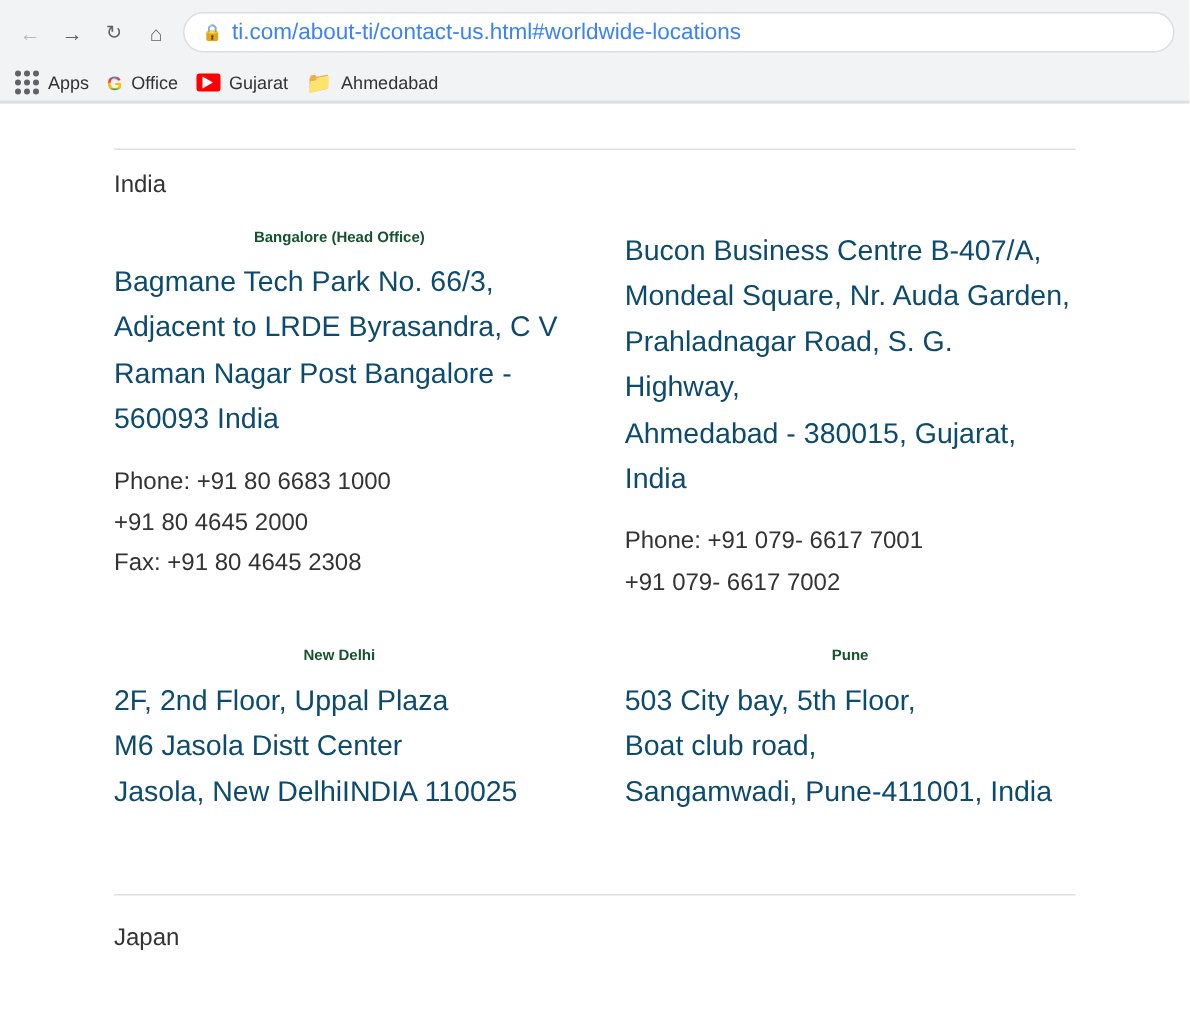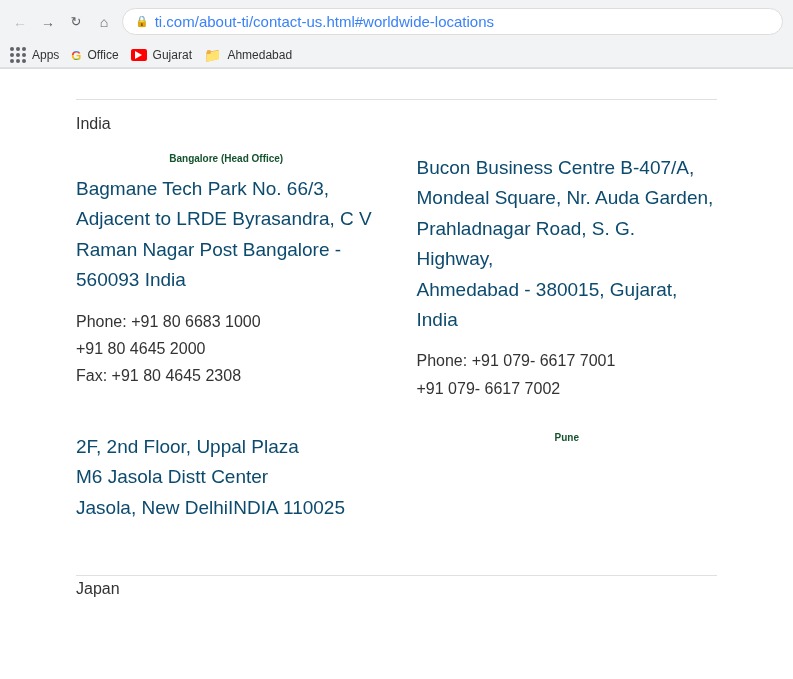--- a/index.html
+++ b/index.html
@@ -147,21 +147,21 @@
 
     .bottom-divider {
       border: none;
       border-top: 1px solid #e0e0e0;
       margin-top: 20px;
     }
 
     .japan-label {
       font-size: 16px;
       color: #333;
-      margin-top: 4px;
+      margin-top: 20px;
     }
   </style>
 </head>
 <body>
 
 <div class="browser-chrome">
   <div class="browser-toolbar">
     <div class="nav-btn disabled">←</div>
     <div class="nav-btn">→</div>
     <div class="nav-btn refresh-btn">↻</div>
@@ -236,27 +236,33 @@
         Prahladnagar Road, S. G. Highway,<br>
         Ahmedabad - 380015, Gujarat, India
       </div>
       <div class="phone-block">
         Phone: +91 079- 6617 7001<br>
         +91 079- 6617 7002
       </div>
     </div>
 
     <div class="location-block">
+      <div class="city-name">New Delhi</div>
       <div class="address-block">
         2F, 2nd Floor, Uppal Plaza<br>
         M6 Jasola Distt Center<br>
         Jasola, New DelhiINDIA 110025
       </div>
     </div>
 
     <div class="location-block">
       <div class="city-name">Pune</div>
+      <div class="address-block">
+        503 City bay, 5th Floor,<br>
+        Boat club road,<br>
+        Sangamwadi, Pune-411001, India
+      </div>
     </div>
   </div>
 
   <hr class="bottom-divider">
   <div class="japan-label">Japan</div>
 </div>
 
 </body></html>

